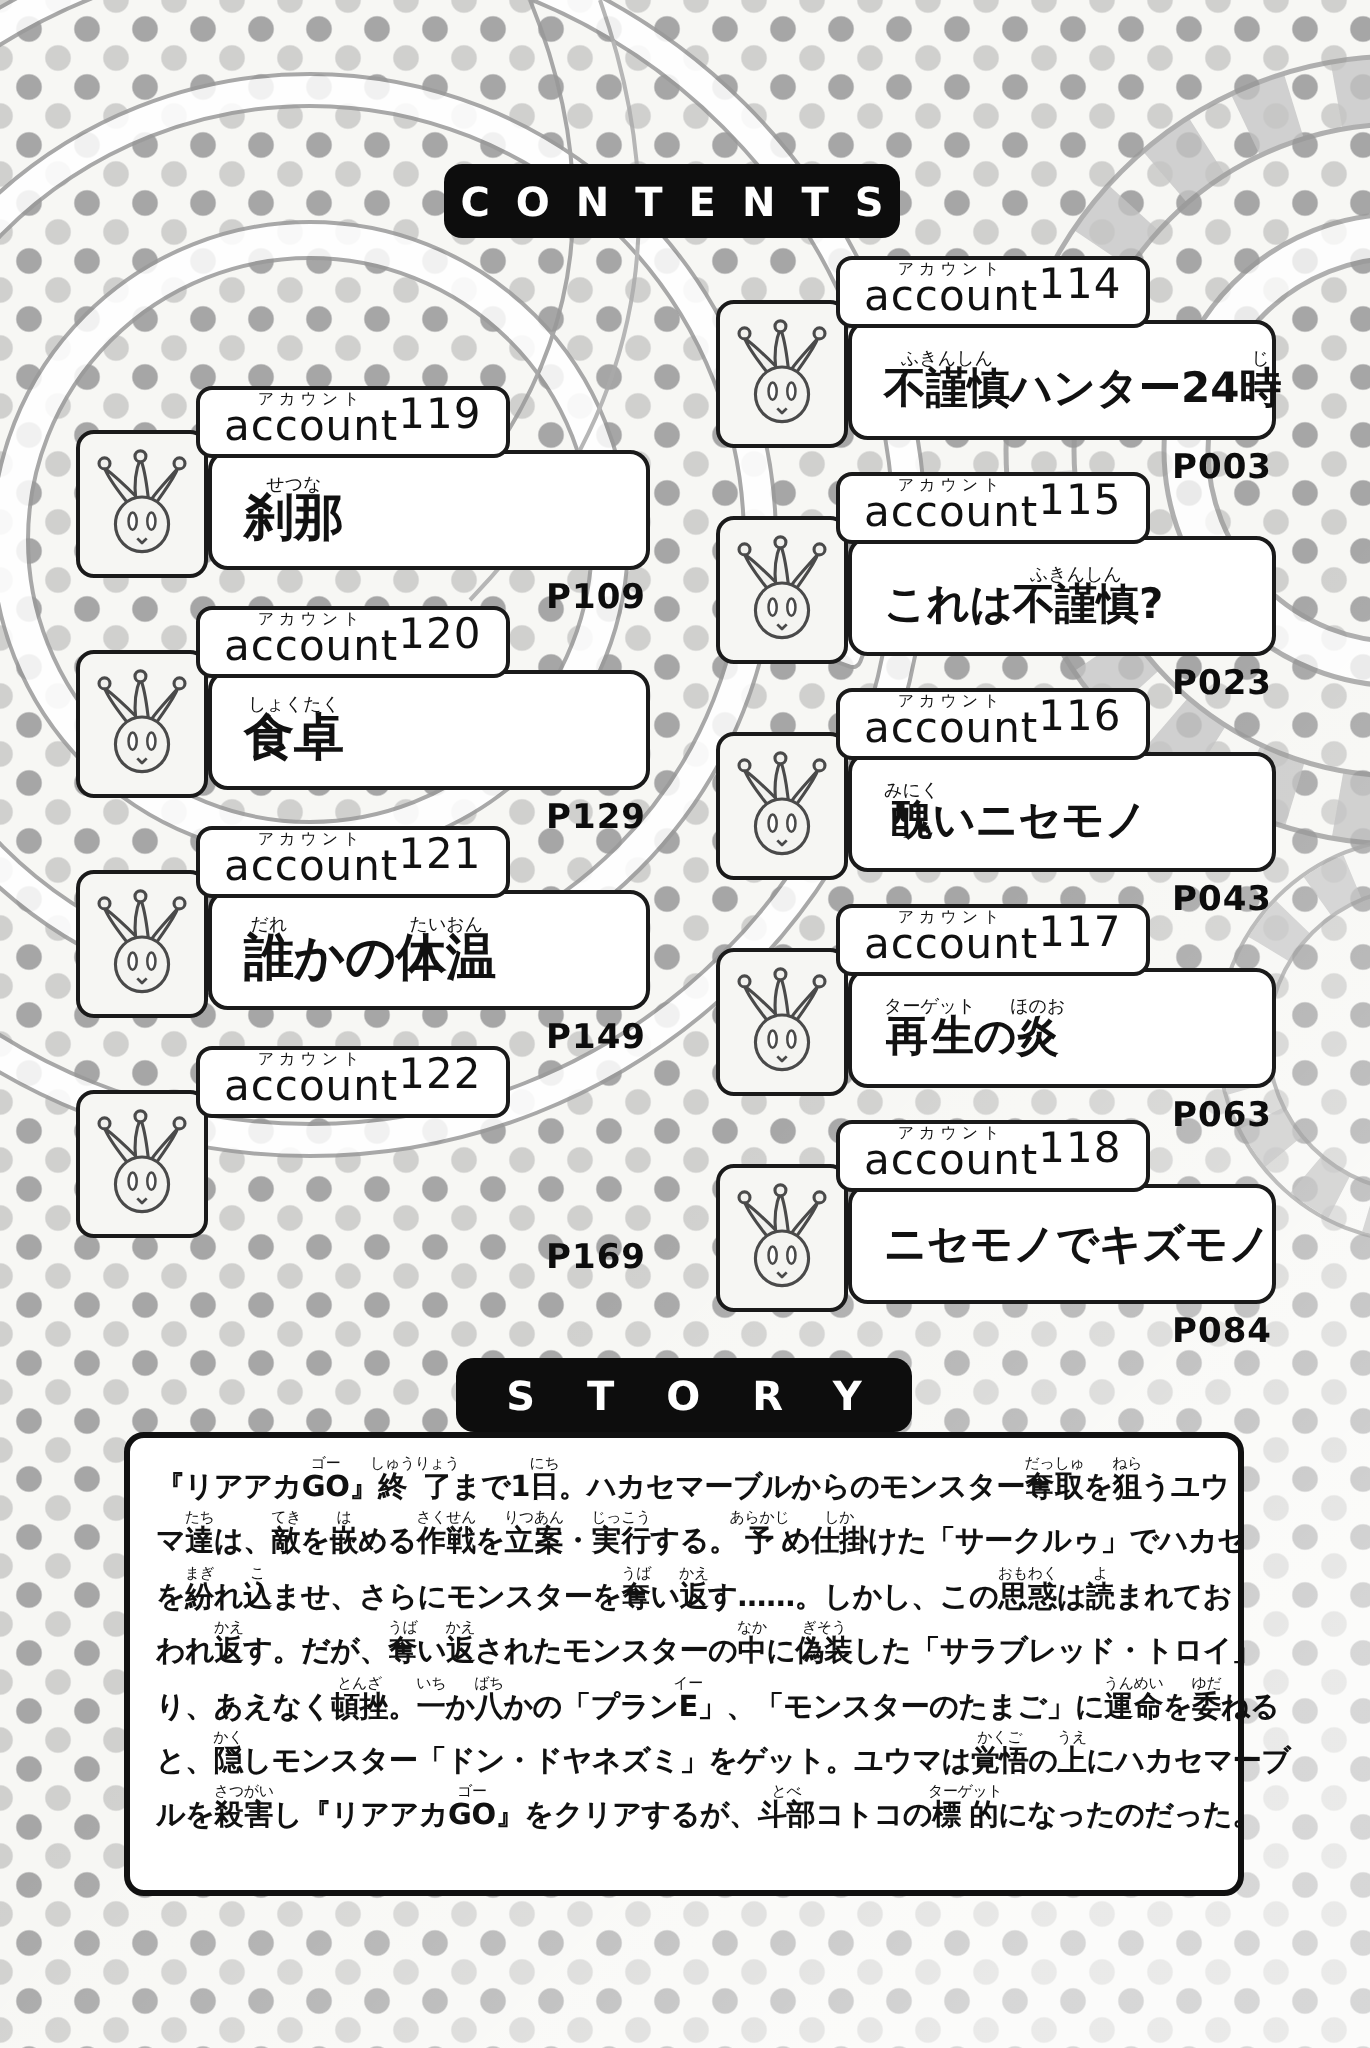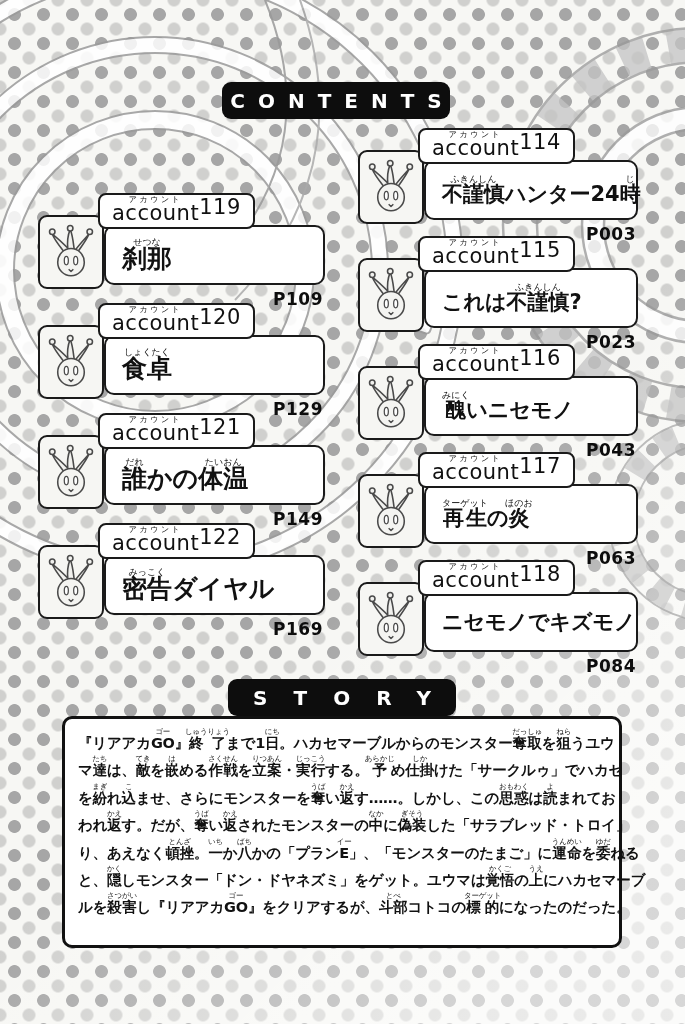--- a/index.html
+++ b/index.html
@@ -257,23 +257,20 @@
       </div>
       <div class="page-num">P149</div>
     </div>
 
     <div class="entry col-left" style="left:38px; top:523px; width:287px;">
       <div class="mascot-box">
           <svg>
             <use href="#mascot"></use>
           </svg>
         </div>
-      <div class="title-box">
-        <span class="title-text"><ruby>密告<rt>みっこく</rt></ruby>ダイヤル</span>
-      </div>
       <div class="account-box">
         <ruby><span>account</span><rt>アカウント</rt></ruby>
           <span>122</span>
       </div>
       <div class="page-num">P169</div>
     </div>
 
     <div class="header-band" id="story-band">
       <span>STORY</span>
     </div>

